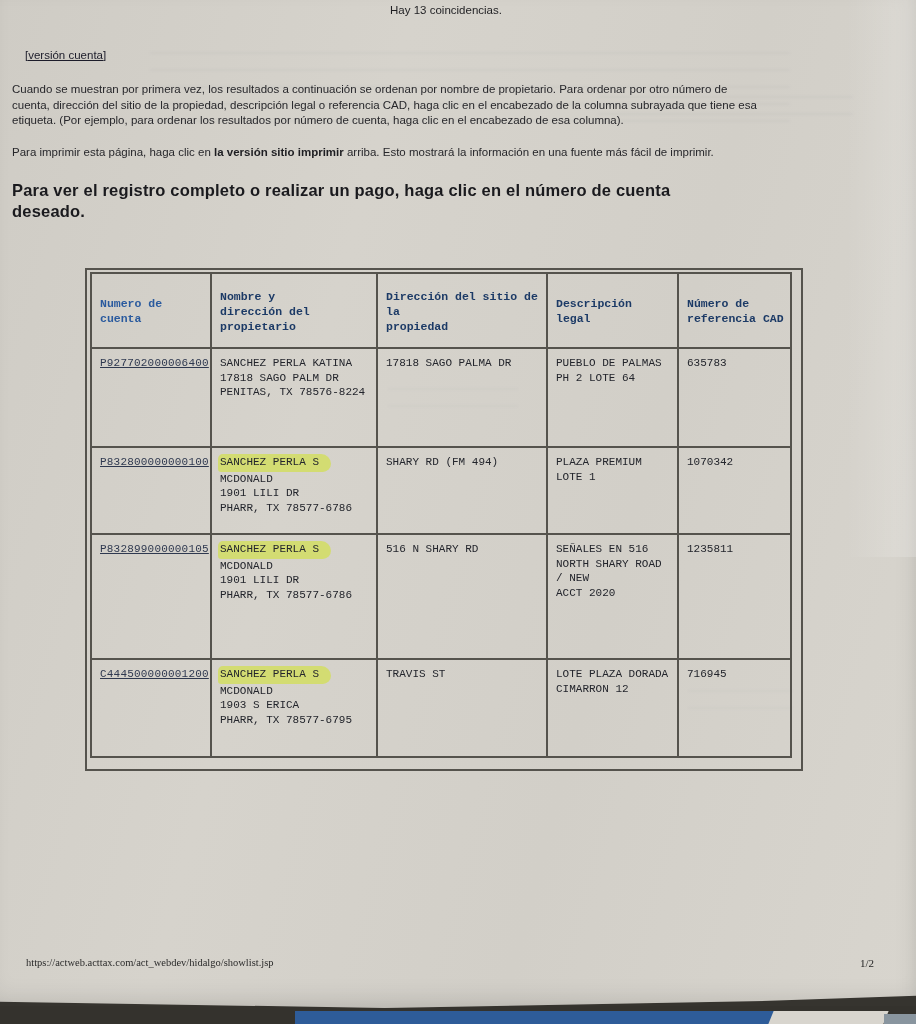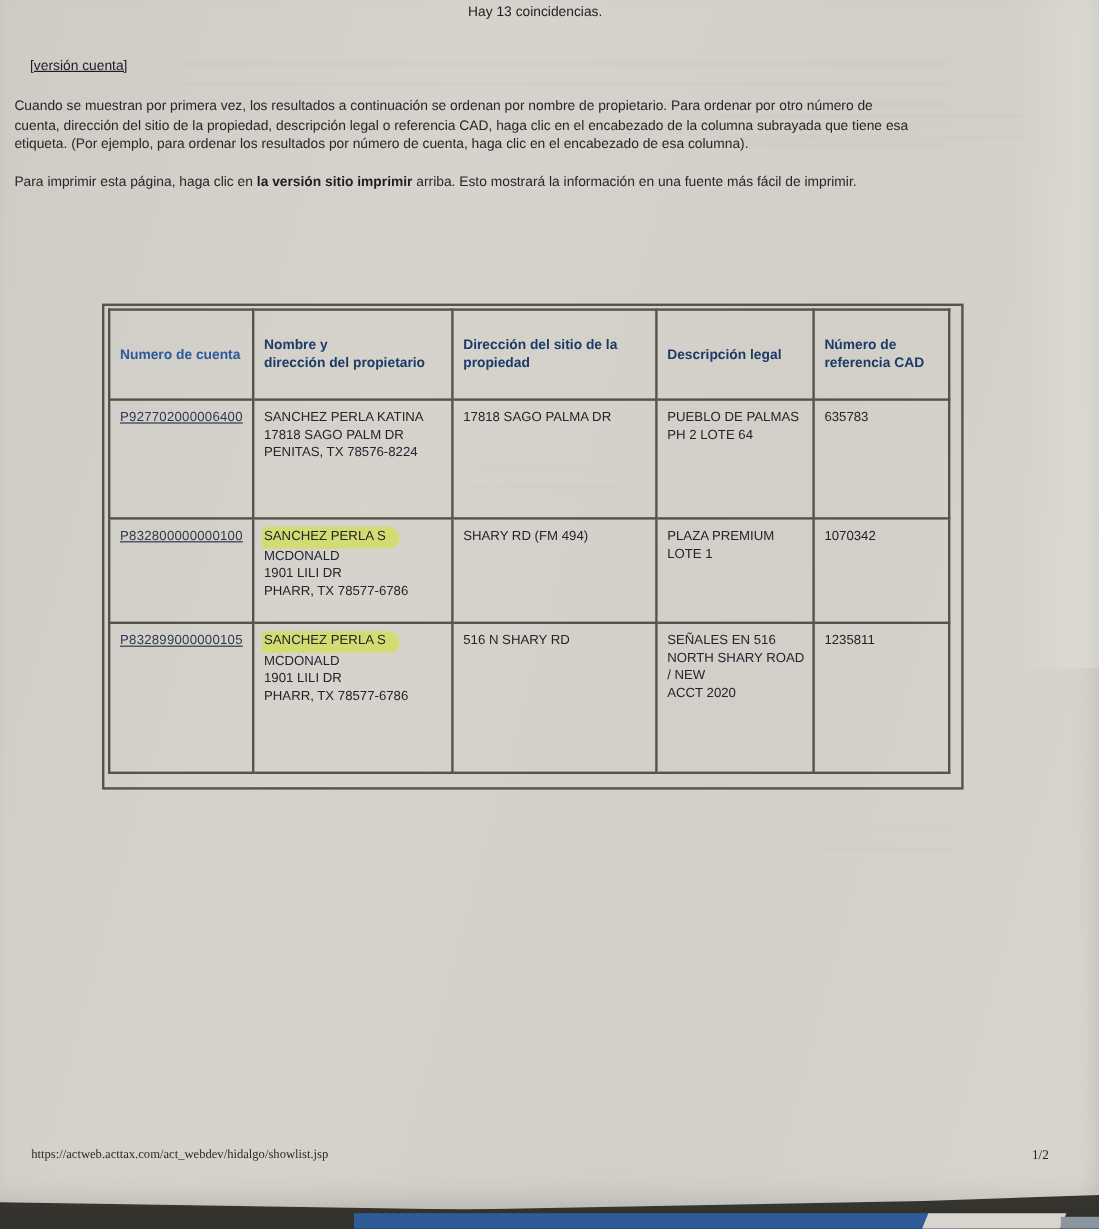--- a/index.html
+++ b/index.html
@@ -39,22 +39,22 @@
   .print-link{position:absolute;top:49px;left:25px;font-size:11.5px;color:#1c1c2a;
     text-decoration:underline;cursor:pointer;}
   .intro{position:absolute;top:82px;left:12px;width:897px;font-size:11.5px;
     line-height:15.5px;color:#27272b;white-space:pre-line;}
   .print-para{position:absolute;top:146px;left:12px;width:897px;font-size:11.5px;color:#27272b;}
   .print-para b{color:#1e1e22;}
   .heading{position:absolute;top:180px;left:12px;width:805px;font-size:16.5px;
     font-weight:bold;line-height:21px;letter-spacing:.2px;color:#1a1a1e;white-space:pre-line;}
 
   
-  .table-frame{position:absolute;left:85px;top:253px;width:708px;
-    border:2px solid #55534d;padding:2px 3px 11px 3px;}
+  .table-frame{position:absolute;left:85px;top:268px;width:708px;
+    border:2px solid #55534d;padding:2px 3px 11px 3px;font-family:Liberation Mono, monospace;}
   table.results{border-collapse:collapse;width:702px;table-layout:fixed;}
   .results th,.results td{
     border:2px solid #55534d;vertical-align:top;
     padding:7px 6px 6px 8px;font-size:11px;line-height:14.5px;color:#23252c;
     overflow:hidden;
   }
   .results th{
     vertical-align:middle;font-weight:bold;font-size:11.5px;line-height:15px;
     text-align:left;white-space:pre-line;height:60px;color:#1c3a66;
   }
@@ -99,20 +99,22 @@
     <div class="match-count">Hay 13 coincidencias.</div>
 
     <a class="print-link">[versión cuenta]</a>
 
     <div class="intro">Cuando se muestran por primera vez, los resultados a continuación se ordenan por nombre de propietario. Para ordenar por otro número de
 cuenta, dirección del sitio de la propiedad, descripción legal o referencia CAD, haga clic en el encabezado de la columna subrayada que tiene esa
 etiqueta. (Por ejemplo, para ordenar los resultados por número de cuenta, haga clic en el encabezado de esa columna).</div>
 
     <div class="print-para"><span>Para imprimir esta página, haga clic en </span><b>la versión sitio imprimir</b><span> arriba. Esto mostrará la información en una fuente más fácil de imprimir.</span></div>
 
+    <div class="heading">Para ver el registro completo o realizar un pago, haga clic en el número de cuenta
+deseado.</div>
 
     <div class="table-frame">
       <table class="results">
         <colgroup>
           <col style="width:120px">
             <col style="width:166px">
             <col style="width:170px">
           <col style="width:131px">
             <col style="width:113px">
         </colgroup>
@@ -167,20 +169,33 @@
 PHARR, TX 78577-6786</div>
     </td>
     <td class="site">516 N SHARY RD</td>
     <td class="legal">SEÑALES EN 516
 NORTH SHARY ROAD
 / NEW
 ACCT 2020</td>
     <td>1235811</td>
   </tr>
 
+  <tr>
+    <td><a class="acct">C444500000001200</a></td>
+    <td>
+      <span class="owner-name hl">SANCHEZ PERLA S</span>
+      <div class="owner-rest">MCDONALD
+1903 S ERICA
+PHARR, TX 78577-6795</div>
+    </td>
+    <td class="site">TRAVIS ST</td>
+    <td class="legal">LOTE PLAZA DORADA
+CIMARRON 12</td>
+    <td>716945</td>
+  </tr>
 </tbody>
       </table>
     </div>
 
     <div class="footer-url">https://actweb.acttax.com/act_webdev/hidalgo/showlist.jsp</div>
     <div class="page-num">1/2</div>
   </div>
 </div>
 
 </body></html>

